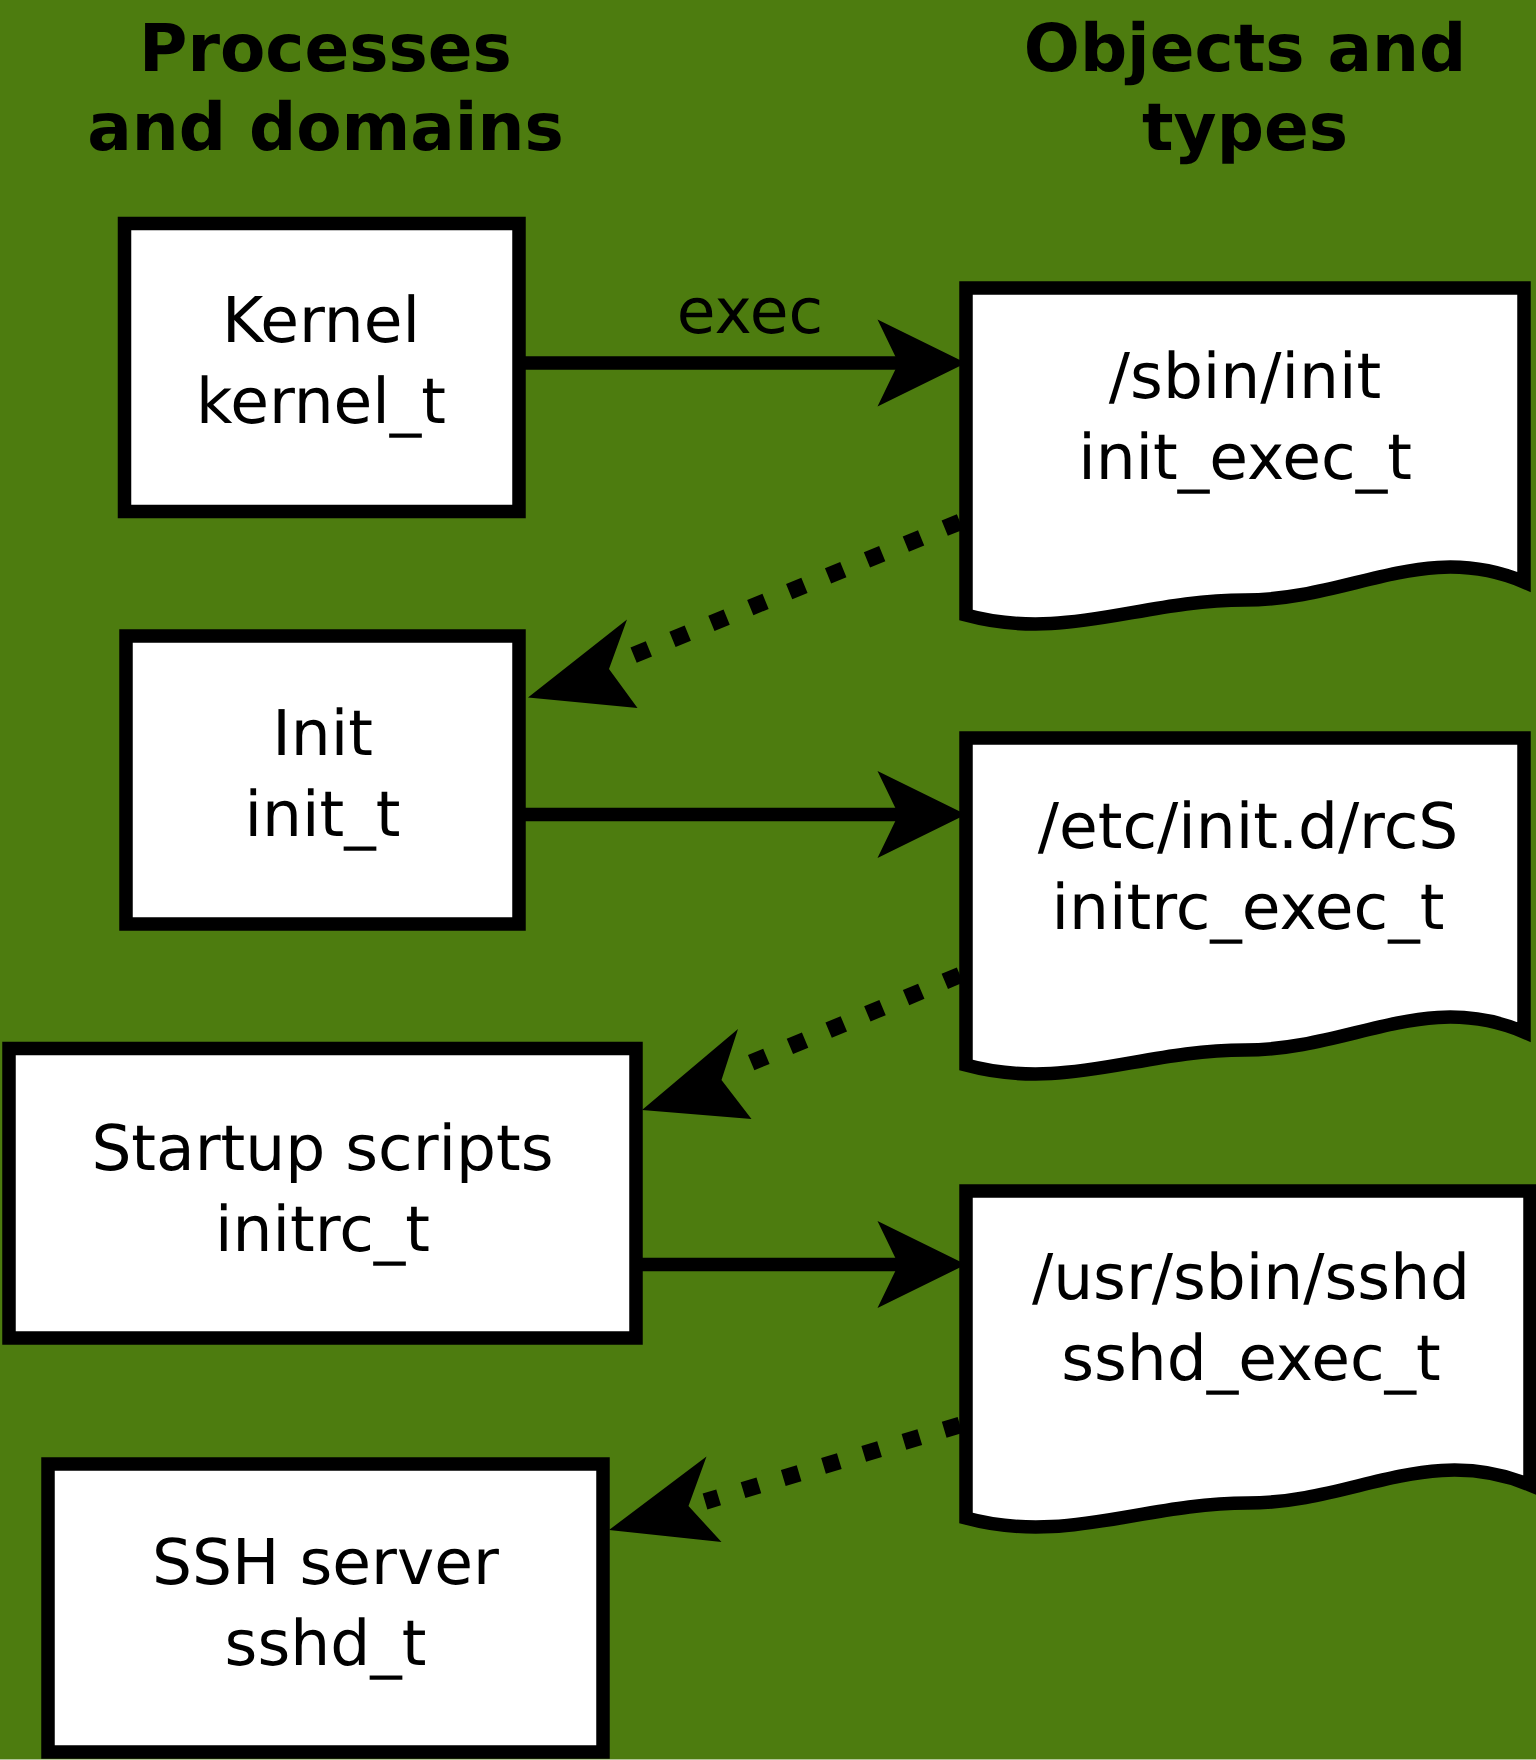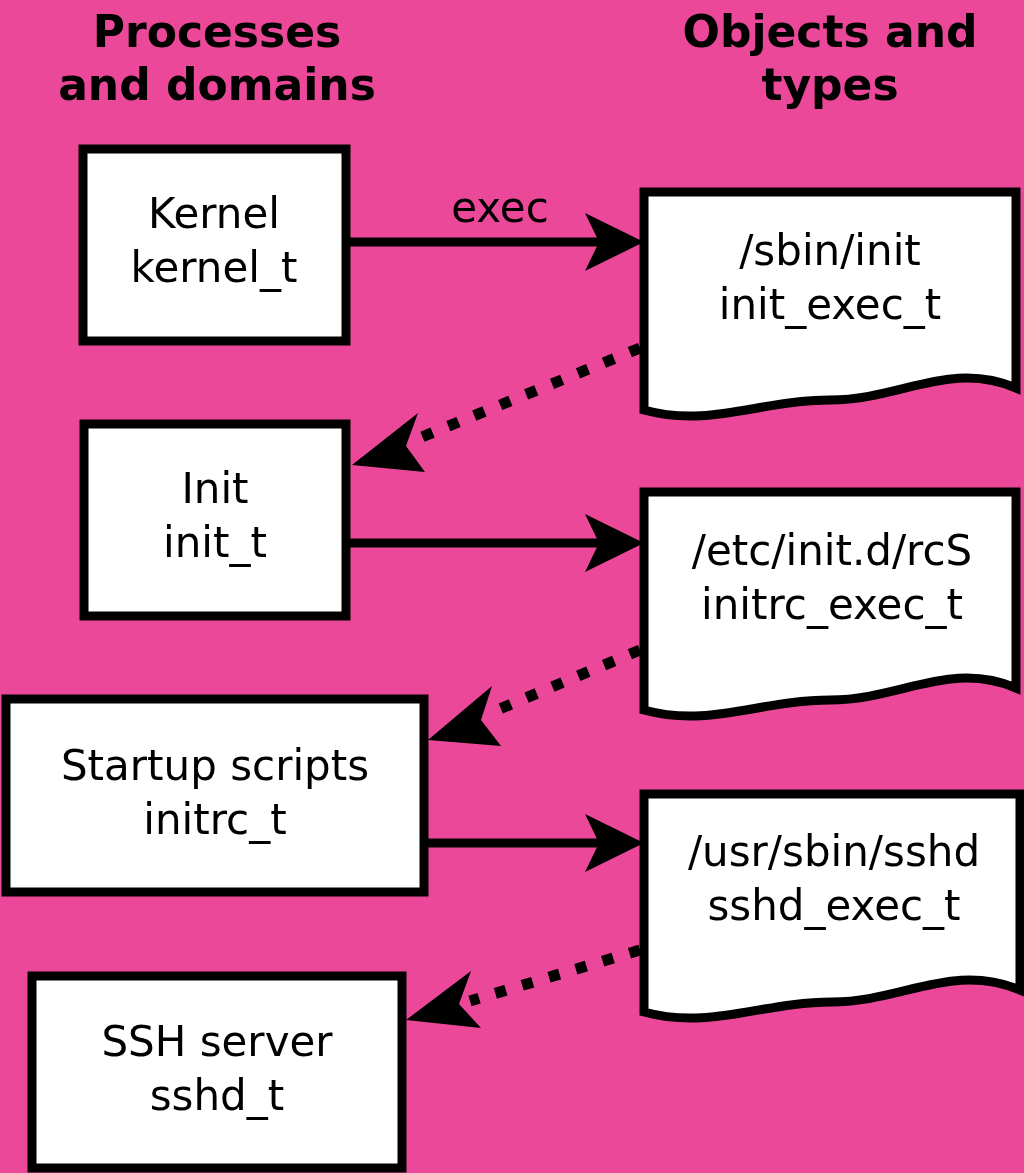--- a/index.html
+++ b/index.html
@@ -8,21 +8,21 @@
     padding: 0;
     background: #ffffff;
   }
   body {
     font-family: "DejaVu Sans", sans-serif;
   }
   #diagram-root {
     position: relative;
     width: 1024px;
     height: 1173px;
-    background: #ec4899;
+    background: #4d7c0f;
     overflow: hidden;
   }
   svg#diagram-svg {
     position: absolute;
     top: 0;
     left: 0;
     width: 1024px;
     height: 1173px;
     display: block;
   }

